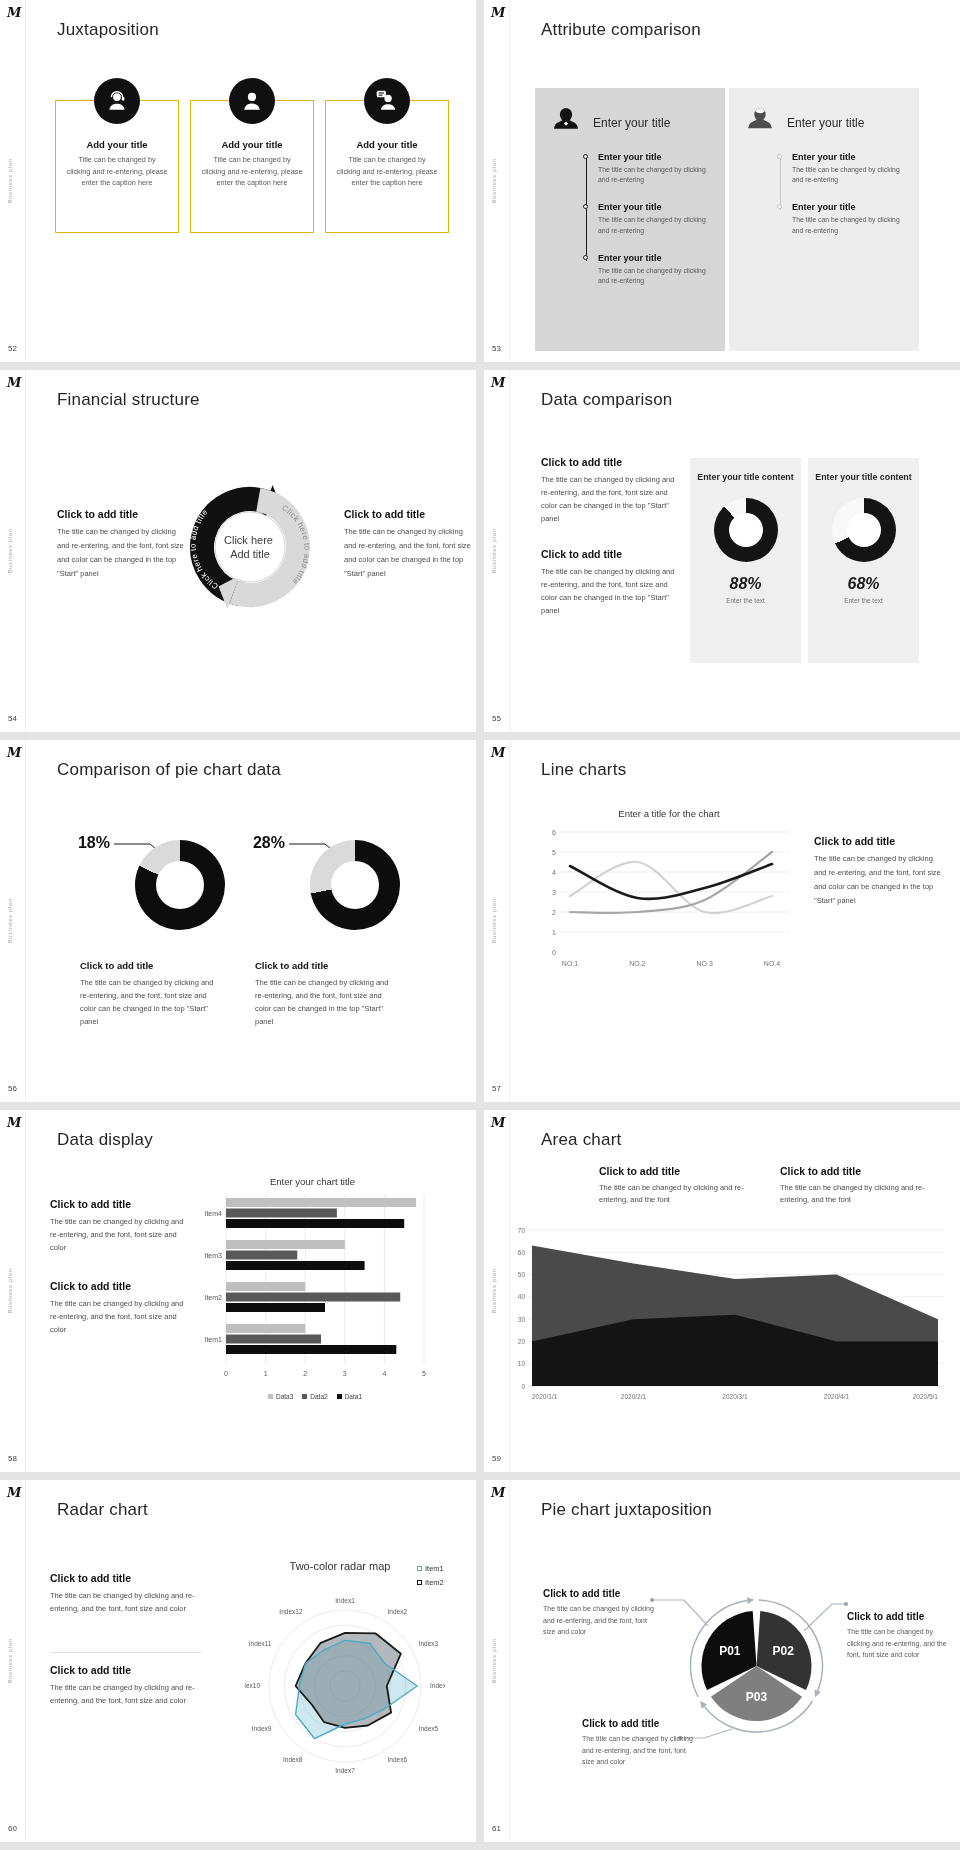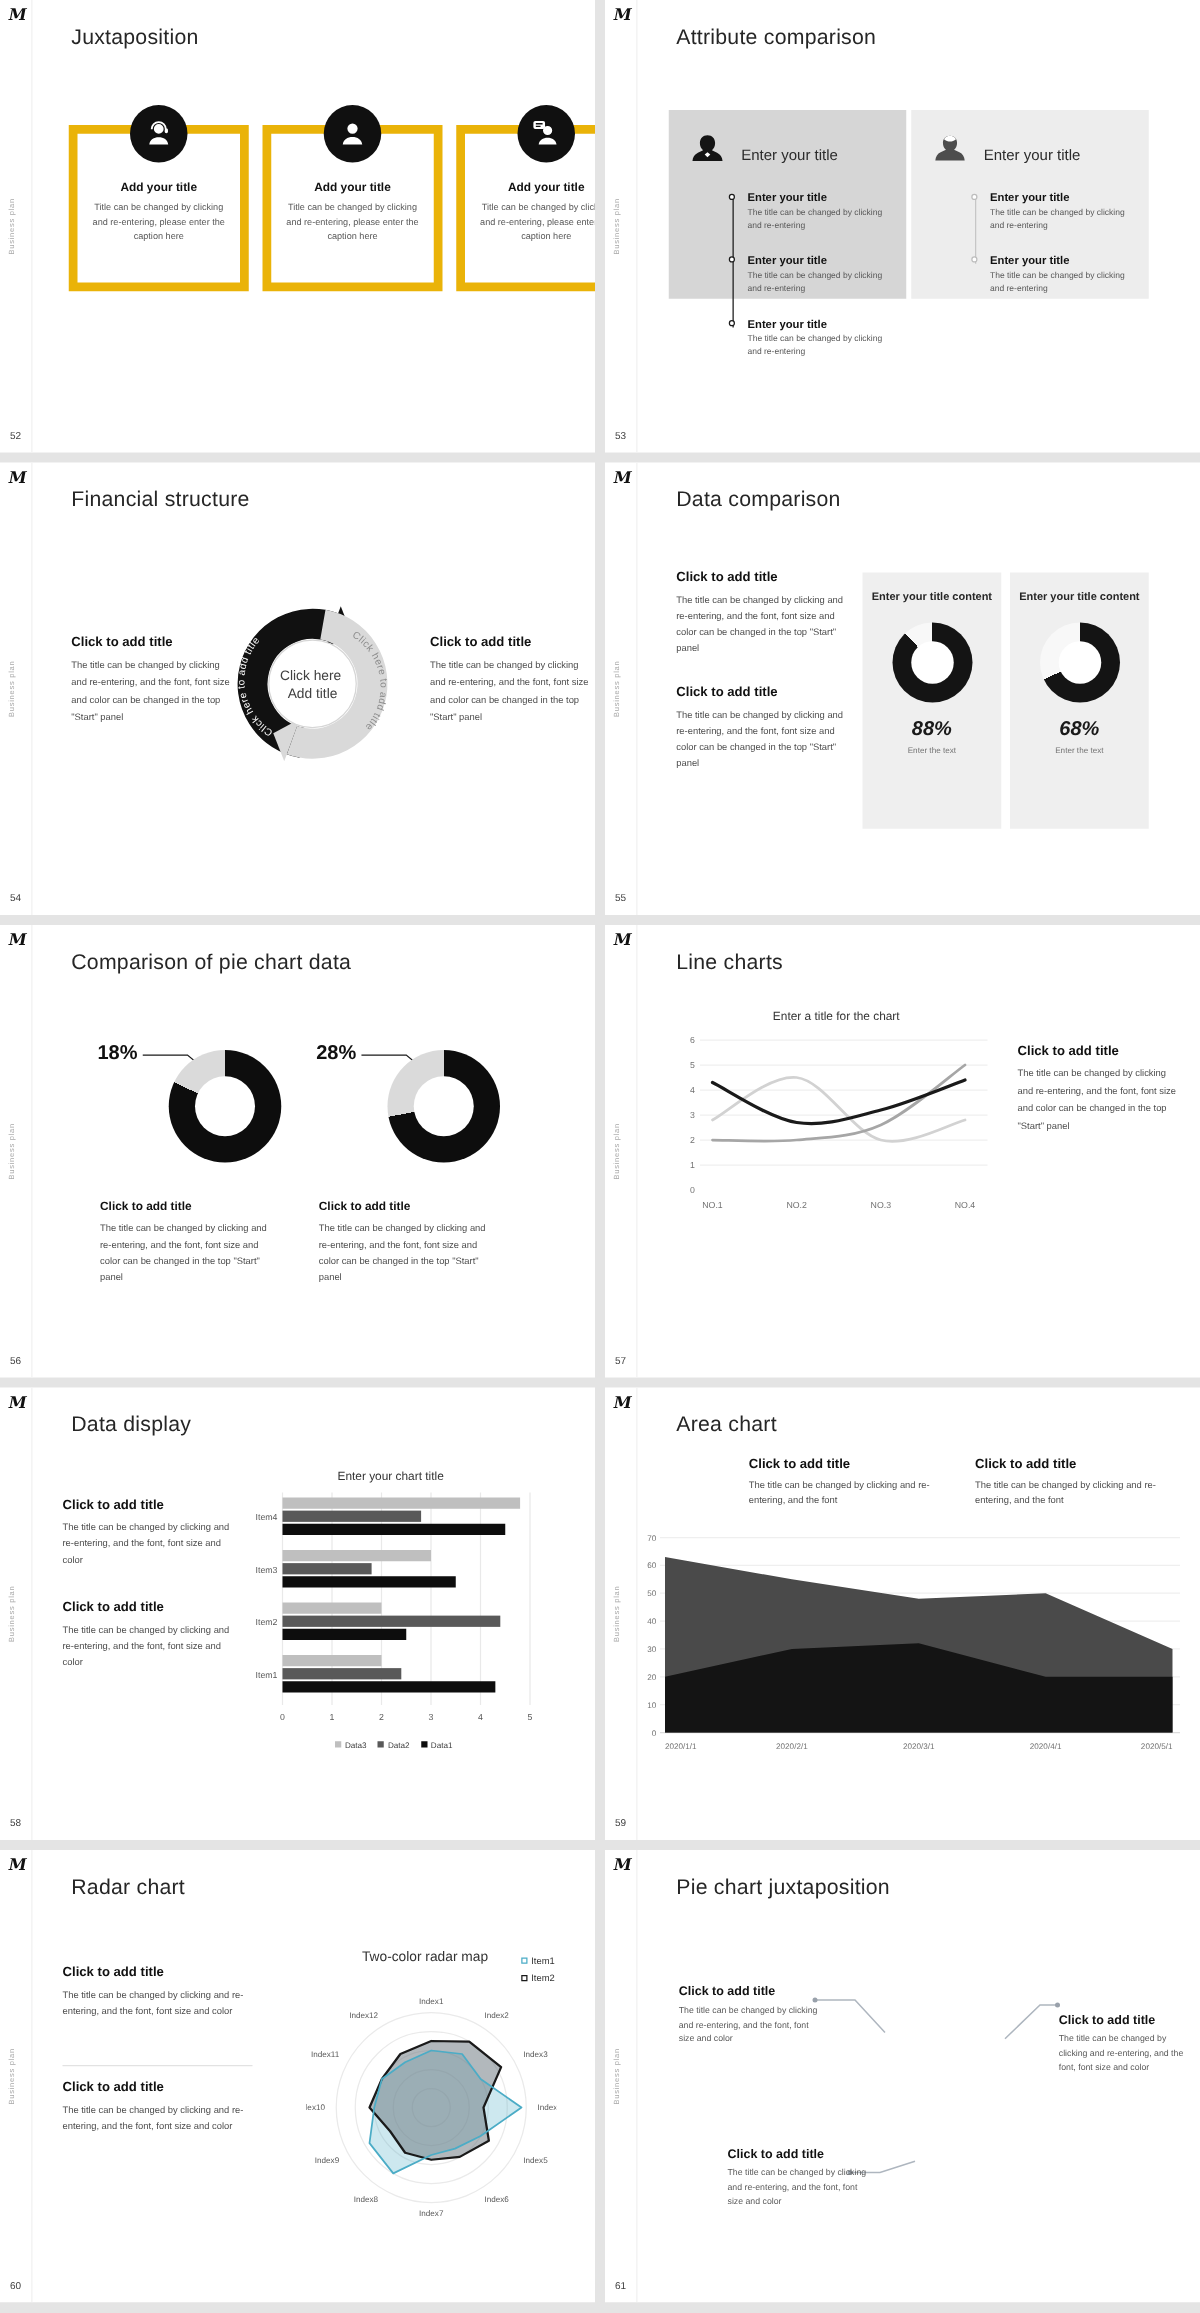--- a/index.html
+++ b/index.html
@@ -9,30 +9,30 @@
   .logo { position:absolute; left:7px; top:5px; font:italic 900 13px "DejaVu Serif", serif; color:#111; }
   .vside { position:absolute; left:7px; top:50%; transform:translateY(-50%) rotate(180deg); writing-mode:vertical-rl; font-size:6px; letter-spacing:.6px; color:#a9a9a9; }
   .vline { position:absolute; left:25px; top:0; height:100%; width:1px; background:#f1f1f1; }
   .pnum { position:absolute; left:8px; bottom:9px; font-size:8px; font-weight:400; color:#3f3f3f; }
   .stitle { position:absolute; left:57px; top:20px; font-size:17px; font-weight:300; color:#262626; letter-spacing:.2px; }
   .hblock h3 { font-size:10.5px; font-weight:700; color:#111; margin-bottom:5px; }
   .hblock p { font-size:7.5px; line-height:1.75; color:#4d4d4d; }
   svg { font-family:"Liberation Sans", sans-serif; }
   
   .cardrow { position:absolute; left:55px; top:100px; display:flex; gap:11px; }
-  .card { width:144px; height:133px; border:7px solid #eab308; background:#fff; text-align:center; padding:30px 10px 0; position:relative; }
+  .card { width:124px; height:133px; border:1px solid #eab308; background:#fff; text-align:center; padding:30px 10px 0; position:relative; }
   .cicon { position:absolute; left:50%; top:-23px; transform:translateX(-50%); width:46px; height:46px; border-radius:50%; background:#101010; display:flex; align-items:center; justify-content:center; }
   .card h3 { font-size:9.5px; font-weight:700; color:#111; margin:8px 0 4px; }
   .card p { font-size:7.3px; line-height:1.6; color:#595959; }
   .concl { position:absolute; left:57px; top:266px; width:400px; }
   .concl h2 { font-size:11.5px; font-weight:700; color:#0f0f0f; }
   .concl p { font-size:8px; color:#404040; margin-top:7px; }
   
   .panels { position:absolute; left:51px; top:88px; display:flex; gap:4px; }
-  .panel { width:190px; height:151px; padding:16px 12px 0 14px; }
+  .panel { width:190px; height:263px; padding:16px 12px 0 14px; }
   .p-dark { background:#d6d6d6; } .p-light { background:#ededed; }
   .phead { display:flex; align-items:center; gap:10px; margin-bottom:10px; }
   .phead .ptitle { font-size:12px; color:#2b2b2b; }
   .tl { position:relative; margin-left:34px; }
   .tl .tline { position:absolute; left:3px; top:6px; width:1px; }
   .tl1 .tline { height:103px; background:#1a1a1a; }
   .tl2 .tline { height:52px; background:#c6c6c6; }
   .titem { position:relative; padding-left:15px; margin-bottom:17px; }
   .titem .dot { position:absolute; left:0; top:2px; width:5px; height:5px; border-radius:50%; background:#fff; border:1.5px solid #1a1a1a; }
   .tl2 .titem .dot { border-color:#bdbdbd; }
@@ -484,16 +484,30 @@
       <p>The title can be changed by clicking and re-entering, and the font, font size and color</p>
     </div>
     <div class="s61b" style="left:363px; top:131px; width:106px">
       <h3>Click to add title</h3>
       <p>The title can be changed by clicking and re-entering, and the font, font size and color</p>
     </div>
     <div class="s61b" style="left:98px; top:238px; width:118px">
       <h3>Click to add title</h3>
       <p>The title can be changed by clicking and re-entering, and the font, font size and color</p>
     </div>
+    <div id="pie61" style="position:absolute; left:200px; top:112px"><svg width="145" height="148" viewBox="0 0 145 148">
+          <path d="M72.5,74 L23.1,98.1 A55,55 0 0 1 68.7,19.1 Z" fill="#0d0d0d"></path>
+          <text x="45.82641756343929" y="62.599999999999994" text-anchor="middle" font-size="12" font-weight="bold" fill="#fff">P01</text>
+          <path d="M72.5,74 L76.3,19.1 A55,55 0 0 1 121.9,98.1 Z" fill="#333333"></path>
+          <text x="99.17358243656071" y="62.599999999999994" text-anchor="middle" font-size="12" font-weight="bold" fill="#fff">P02</text>
+          <path d="M72.5,74 L118.1,104.8 A55,55 0 0 1 26.9,104.8 Z" fill="#7f7f7f"></path>
+          <text x="72.5" y="108.80000000000001" text-anchor="middle" font-size="12" font-weight="bold" fill="#fff">P03</text>
+          <path d="M14.2,105.0 A66,66 0 0 1 63.3,8.6" fill="none" stroke="#a8b0ba" stroke-width="1.5"></path>
+          <polygon points="70.2,7.7 62.8,5.2 63.8,12.1" fill="#a8b0ba"></polygon>
+          <path d="M74.8,8.0 A66,66 0 0 1 133.7,98.7" fill="none" stroke="#a8b0ba" stroke-width="1.5"></path>
+          <polygon points="131.1,105.2 136.9,100.0 130.4,97.4" fill="#a8b0ba"></polygon>
+          <path d="M128.5,109.0 A66,66 0 0 1 20.5,114.6" fill="none" stroke="#a8b0ba" stroke-width="1.5"></path>
+          <polygon points="16.2,109.1 17.7,116.8 23.2,112.5" fill="#a8b0ba"></polygon>
+        </svg></div>
     <div class="pnum">61</div>
   </section>
 
 </div>
 
 </body></html>

